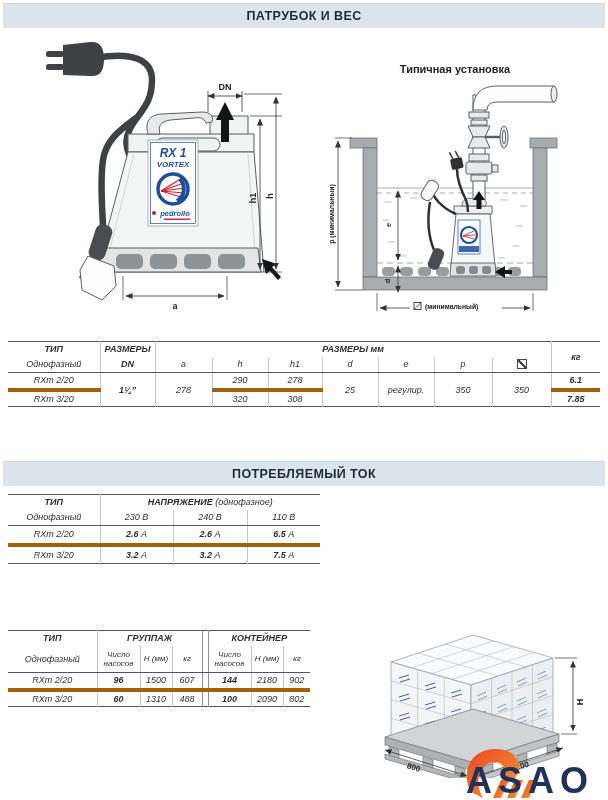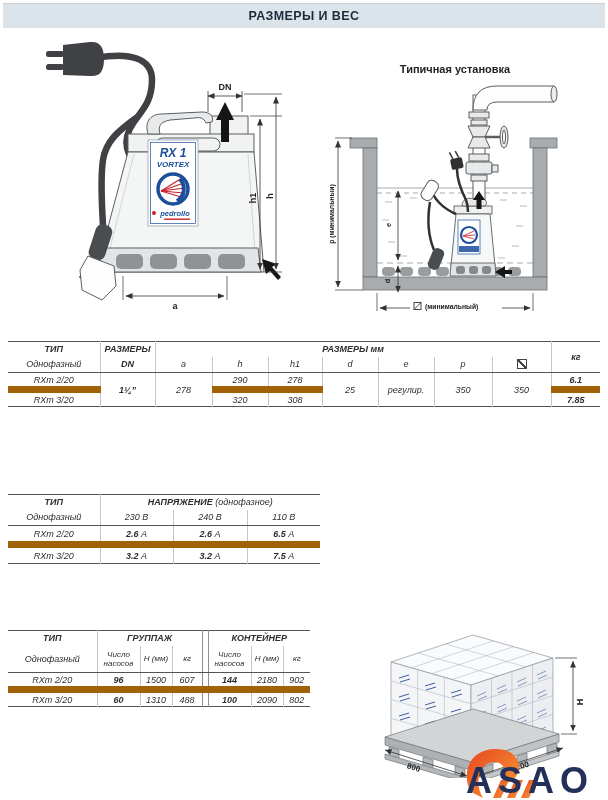--- a/index.html
+++ b/index.html
@@ -11,39 +11,39 @@
   .instal-title{position:absolute;left:350px;top:63px;width:210px;text-align:center;
           font-size:11px;font-weight:bold;color:#222;}
   table.t{position:absolute;border-collapse:collapse;table-layout:fixed;
           border-top:1.6px solid #515459;border-bottom:1.6px solid #515459;
           font-size:9px;color:#2e2e30;font-style:italic;}
   table.t td{padding:0 2px;text-align:center;vertical-align:middle;overflow:hidden;}
   td.al{text-align:left;padding-left:6px;}
   .b{font-weight:bold;}
   .vl{border-left:1px solid #c6c6c6;}
   .hdrline{border-bottom:1.6px solid #515459;}
-  .lb{border-bottom:7px solid #a16207;}
+  .lb{border-bottom:4px solid #a16207;}
   .sp{border-left:1px solid #8e9092;border-right:1px solid #8e9092;}
   .sub8{font-size:8px;line-height:1.15;}
   .vbot{vertical-align:bottom;padding-bottom:2px;margin-top:48px;}
   .vtop{vertical-align:top;padding-top:2px;}
   .sqd{display:inline-block;width:8px;height:8px;border:1px solid #444;vertical-align:-1px;
        background:linear-gradient(45deg,transparent 42%,#444 42%,#444 58%,transparent 58%);}
   svg text{font-family:"Liberation Sans",sans-serif;}
   #logo{position:absolute;left:388px;top:744px;width:220px;height:54px;text-align:center;}
   #logo .word{position:absolute;left:78px;bottom:-4px;font-size:36px;font-weight:bold;
        color:#22305a;letter-spacing:6px;}
 </style>
 </head>
 <body>
 
 <div id="canvas">
 
   <div class="secbar" style="top:3px;">
-    <span>РАЗМЕРЫ И ВЕС</span>
+    <span>ПАТРУБОК И ВЕС</span>
   </div>
 
   <svg width="285" height="290" viewBox="0 0 285 290" style="position:absolute;left:30px;top:28px;">
     <defs>
       <marker id="ar1" markerWidth="8" markerHeight="8" refX="6.5" refY="3" orient="auto-start-reverse" markerUnits="userSpaceOnUse">
         <path d="M0,0 L7,3 L0,6 Z" fill="#333"></path>
       </marker>
     </defs>
 
     <g fill="none" stroke="#3f4144" stroke-width="6.5" stroke-linecap="round">
@@ -309,20 +309,23 @@
     </tr>
     <tr style="height:17px;">
       <td class="al">RXm 3/20</td>
       <td class="vl">320</td>
       <td class="vl">308</td>
       <td class="b vl">7.85</td>
     </tr>
   </tbody>
     </table>
 
+  <div class="secbar" style="top:461px;">
+    <span>ПОТРЕБЛЯЕМЫЙ ТОК</span>
+  </div>
 
   <table class="t" style="left:8px;top:494px;width:312px;">
     <colgroup>
         <col style="width:92px">
         <col style="width:73px">
         <col style="width:74px">
         <col style="width:73px">
       </colgroup>
     <tbody>
         <tr style="height:15px;">

